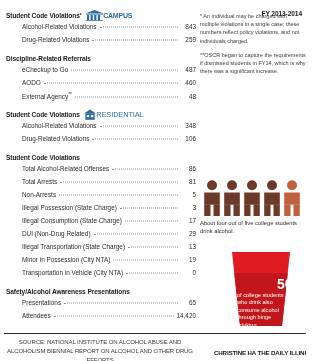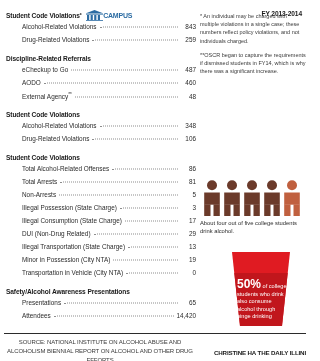--- a/index.html
+++ b/index.html
@@ -161,23 +161,24 @@
   #cup-text {
     position: absolute;
     left: 237px;
     top: 281px;
     width: 50px;
     font-size: 5.6px;
     line-height: 7.6px;
     color: #ffffff;
   }
   #cup-text .pct {
-    font-size: 12px;
+    font-size: 14px;
     font-weight: bold;
     color: #ffffff;
+    margin-left: 40px;
   }
 
   
   #rule {
     position: absolute;
     left: 4px;
     top: 333px;
     width: 302px;
     height: 0;
     border-top: 1px solid #2b2b2b;
@@ -251,20 +252,29 @@
         <span class="value">460</span>
       </div>
       <div class="row">
         <span class="label">External Agency<span class="sup">**</span></span>
         <span class="leader"></span>
         <span class="value">48</span>
       </div>
       <div class="section-gap"></div>
       <div class="section-head">
         <span>Student Code Violations</span>
+        <span class="badge">
+          <span class="glyph"><svg class="house-icon" viewBox="0 0 12 11">
+              <polygon points="6,0.4 12,4.6 0,4.6" fill="#2c6ca3"></polygon>
+              <rect x="1.3" y="4.4" width="9.4" height="6.4" fill="#2c6ca3"></rect>
+              <rect x="2.7" y="6" width="2.4" height="2.2" fill="#ffffff"></rect>
+              <rect x="6.9" y="6" width="2.4" height="2.2" fill="#ffffff"></rect>
+            </svg></span>
+          <span class="badge-text thin">RESIDENTIAL</span>
+        </span>
       </div>
       <div class="row">
         <span class="label">Alcohol-Related Violations</span>
         <span class="leader"></span>
         <span class="value">348</span>
       </div>
       <div class="row">
         <span class="label">Drug-Related Violations</span>
         <span class="leader"></span>
         <span class="value">106</span>

